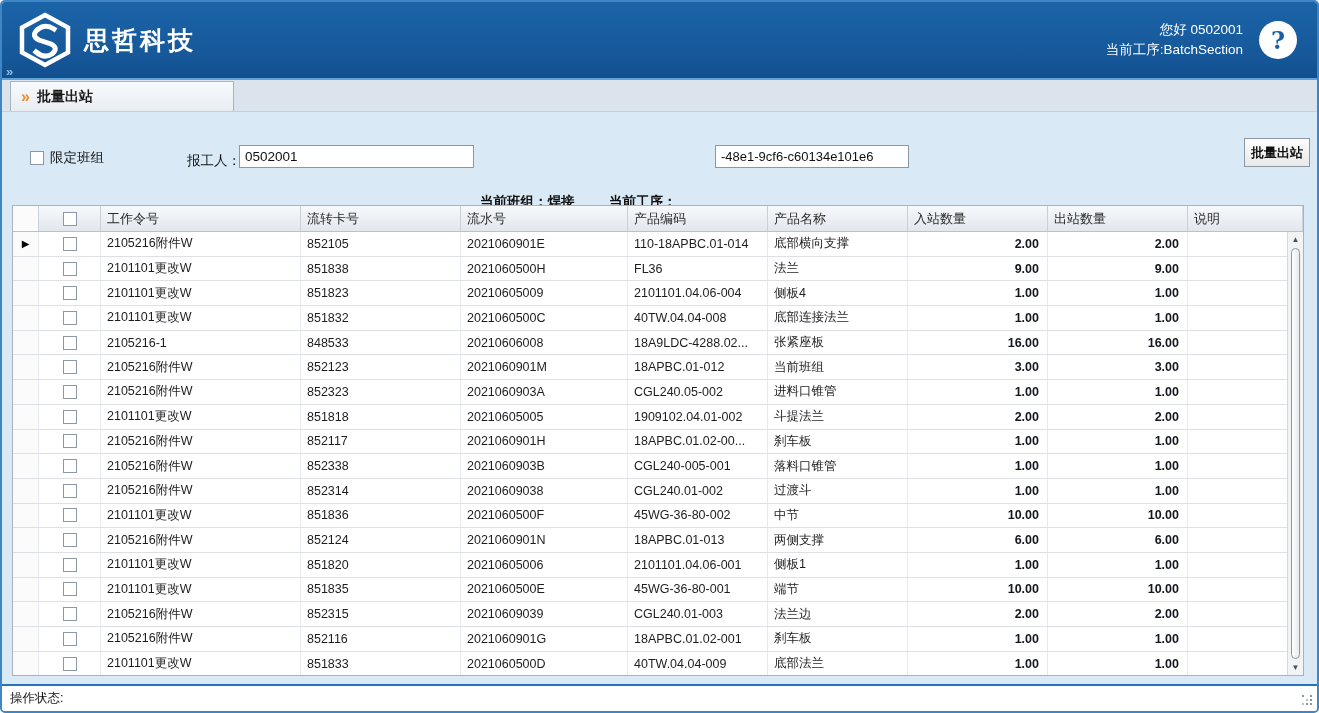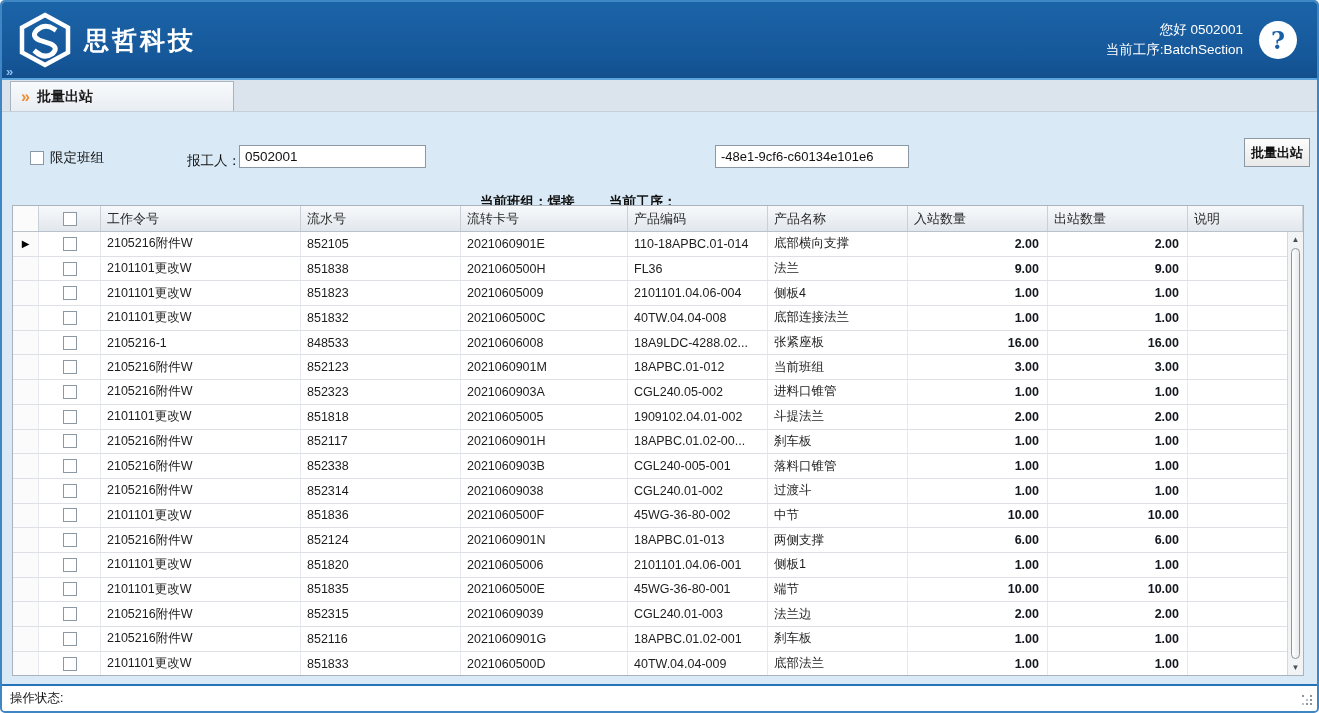--- a/index.html
+++ b/index.html
@@ -147,38 +147,38 @@
       <span class="tab-label">批量出站</span>
     </div>
   </div>
 
   <div class="formbar">
     <div class="fb chk-group">
       <span class="checkbox"></span>
       <span class="lbl">限定班组</span>
     </div>
     <span class="fb lbl" style="left:185px; top:40px;">报工人：</span>
-    <input class="fb txtinput" style="left: 237px; top: 33px; width: 187px;" value="0502001">
+    <input class="fb txtinput" style="left: 237px; top: 33px; width: 235px;" value="0502001">
     <span class="fb lbl-b" style="left:478px; top:40px;">当前班组：焊接</span>
     <span class="fb lbl-b" style="left:607px; top:40px;">当前工序：</span>
     <span class="fb lbl-b" style="left:668px; top:56px;">激光割</span>
     <input class="fb txtinput" style="left: 713px; top: 33px; width: 194px; font-size: 13px;" value="-48e1-9cf6-c60134e101e6">
     <button class="fb btn-batch">批量出站</button>
   </div>
 
   <div class="table-wrap">
     <div class="grid-row ghead">
       <div class="gcell c-sel"></div>
       <div class="gcell c-chk">
         <span class="checkbox"></span>
       </div>
 
     <div class="gcell">工作令号</div>
+        <div class="gcell">流转卡号</div>
         <div class="gcell">流水号</div>
-        <div class="gcell">流转卡号</div>
         <div class="gcell">产品编码</div>
         <div class="gcell">产品名称</div>
         <div class="gcell">入站数量</div>
         <div class="gcell">出站数量</div>
         <div class="gcell">说明</div>
       </div>
     <div class="gbody" id="grid-body">
         <div class="grid-row grow">
           <div class="gcell c-sel">
             <span class="row-arrow">▶</span>

